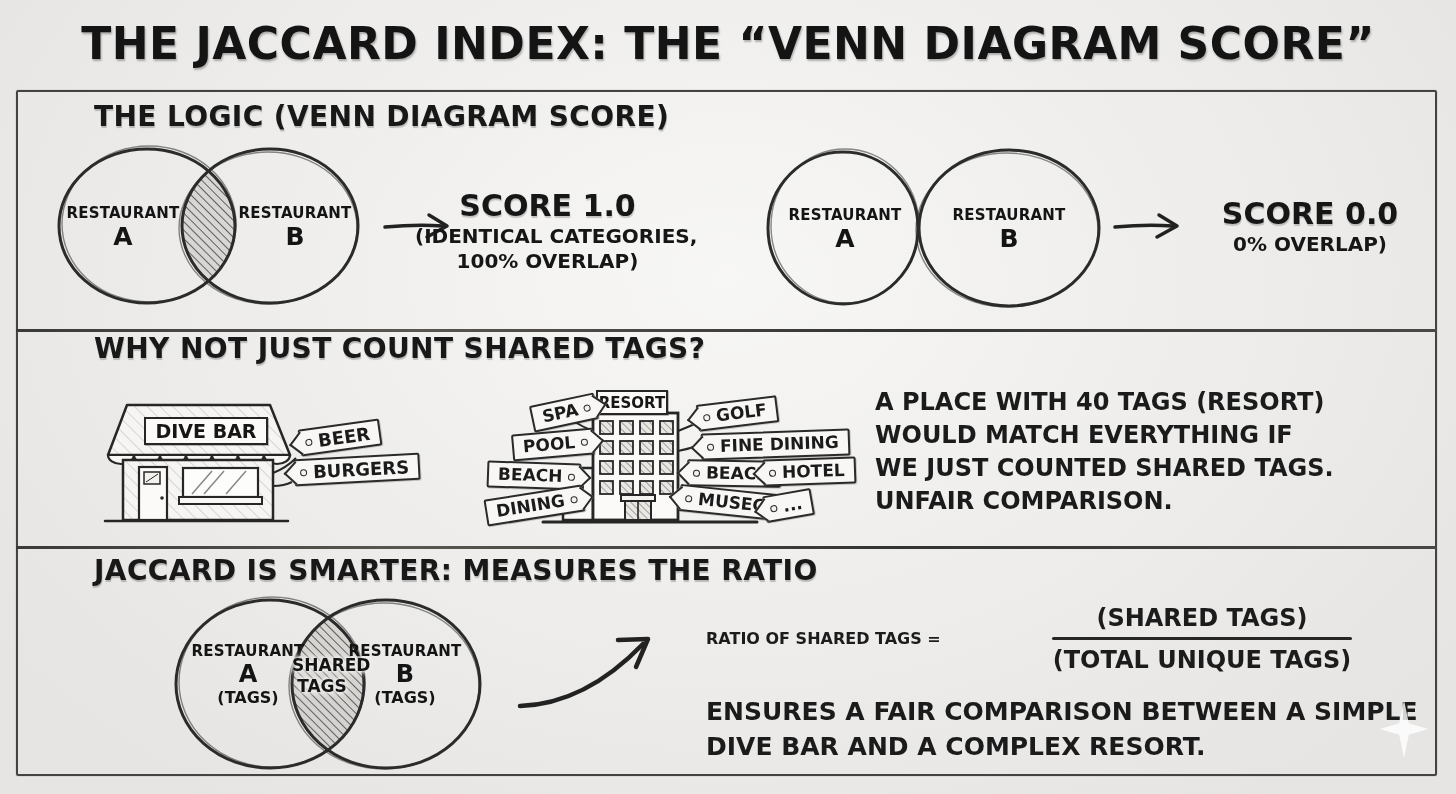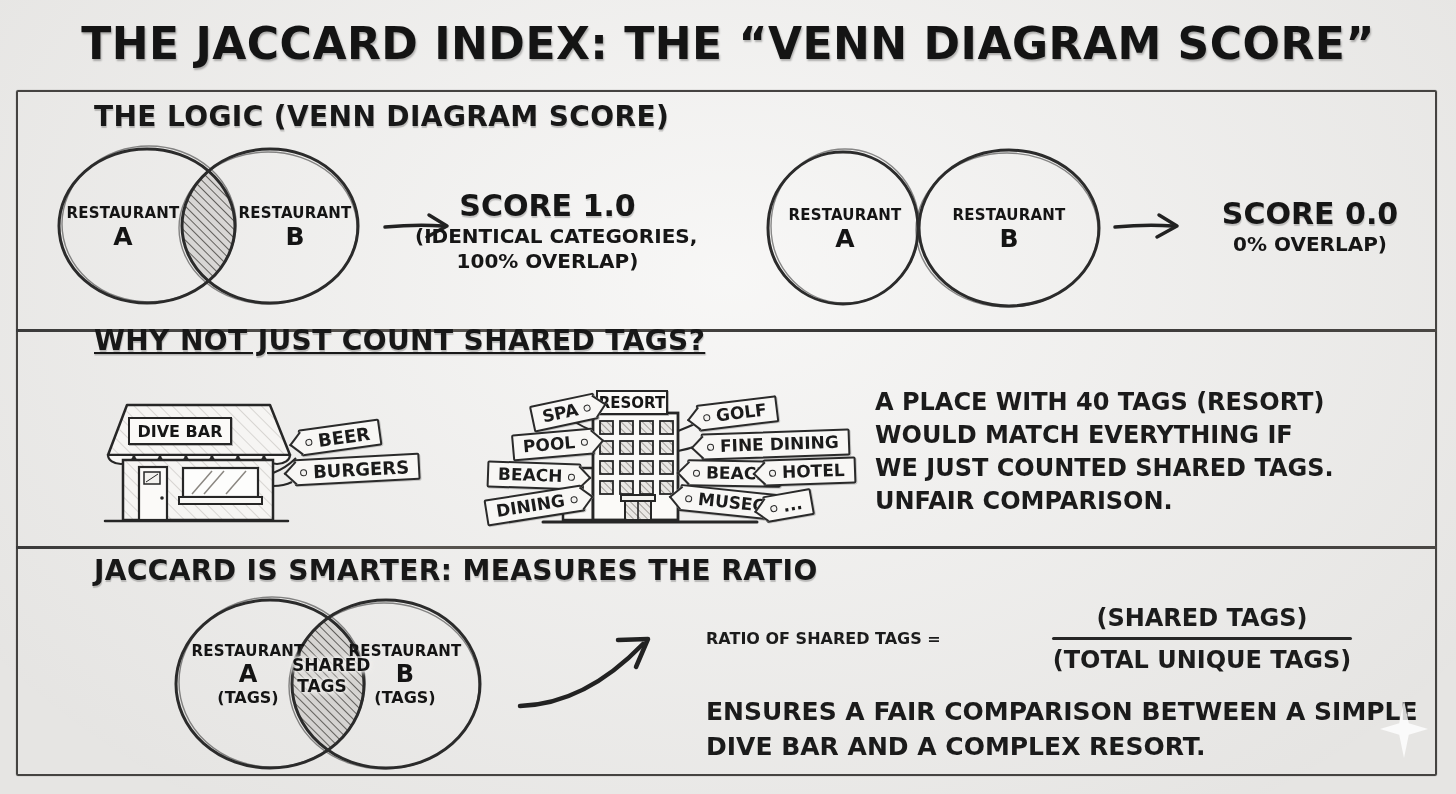--- a/index.html
+++ b/index.html
@@ -59,21 +59,21 @@
   .score .sv { font-size:30px; line-height:36px; text-shadow:0.5px 1.5px 1px rgba(0,0,0,0.2); }
   .score .sl { font-size:20px; line-height:25px; white-space:nowrap; }
 
   
   .sign {
     position:absolute; border:2.5px solid #262626; background:#fbfaf8;
     font-weight:700; text-align:center; color:#161616;
     display:flex; align-items:center; justify-content:center;
     box-shadow:1px 1px 0 rgba(0,0,0,0.25);
   }
-  .sign.divebar { left:128px; top:417px; width:104px; height:28px; font-size:16px; }
+  .sign.divebar { left:144px; top:417px; width:124px; height:28px; font-size:19px; }
   .sign.resort  { left:596px; top:390px; width:72px; height:25px; font-size:15px; border-width:2px; }
 
   
   .tag {
     position:absolute; height:27px; line-height:23px; border:2px solid #2a2a2a;
     background:#f8f7f5; font-weight:700; font-size:17px; color:#1b1b1b;
     white-space:nowrap; border-radius:2px; box-shadow:1px 1px 0 rgba(0,0,0,0.18);
   }
   .tag.pl { padding:0 9px 0 17px; }
   .tag.pr { padding:0 17px 0 9px; }
@@ -193,21 +193,21 @@
   <svg style="left:1113px; top:212px;" width="78" height="28" viewBox="0 0 78 28">
     <path d="M2,15 Q34,12 60,14" fill="none" stroke="#222" stroke-width="3.5" stroke-linecap="round"></path>
     <path d="M46,3 L64,14 L44,25" fill="none" stroke="#222" stroke-width="3.5" stroke-linecap="round" stroke-linejoin="round"></path>
   </svg>
 
   <div class="score" style="left:1185px; top:196px; width:250px;">
     <div class="sv">SCORE 0.0</div>
     <div class="sl">0% OVERLAP)</div>
   </div>
 
-  <div class="sec-heading" style="top:324px;text-decoration:underline;">WHY NOT JUST COUNT SHARED TAGS?</div>
+  <div class="sec-heading" style="top:332px;">WHY NOT JUST COUNT SHARED TAGS?</div>
 
   <svg style="left:100px; top:398px;" width="200" height="130" viewBox="0 0 200 130">
 
     <polygon points="27,7 170,7 190,57 8,57" fill="url(#p-wall)" stroke="#262626" stroke-width="2.5" stroke-linejoin="round"></polygon>
     <path d="M8,57 a13,9 0 0 0 26,0 a13,9 0 0 0 26,0 a13,9 0 0 0 26,0 a13,9 0 0 0 26,0 a13,9 0 0 0 26,0 a13,9 0 0 0 26,0 a13,9 0 0 0 26,0 Z" fill="#f8f7f5" stroke="#262626" stroke-width="2.2"></path>
 
     <rect x="23" y="62" width="150" height="60" fill="url(#p-wall)" stroke="#262626" stroke-width="2.5"></rect>
 
     <rect x="39" y="69" width="28" height="53" fill="#fbfaf8" stroke="#262626" stroke-width="2.2"></rect>
     <rect x="44" y="74" width="16" height="12" fill="#f3f2ef" stroke="#262626" stroke-width="1.5"></rect>

